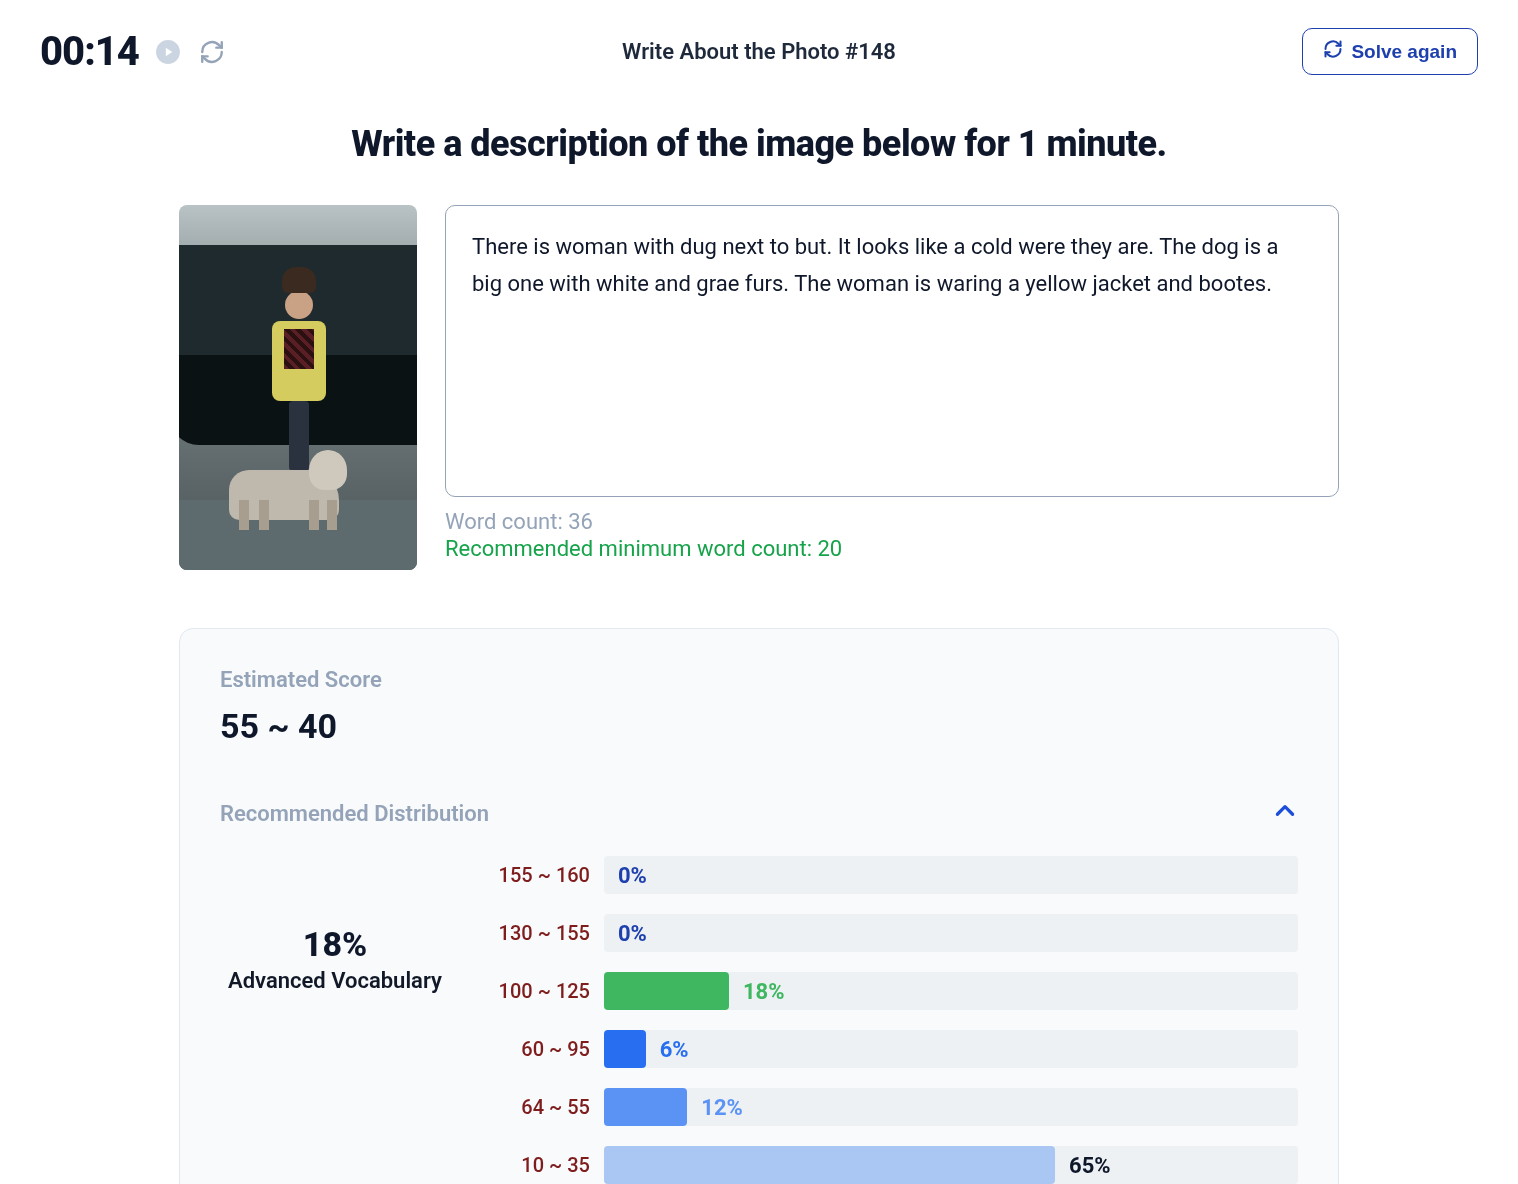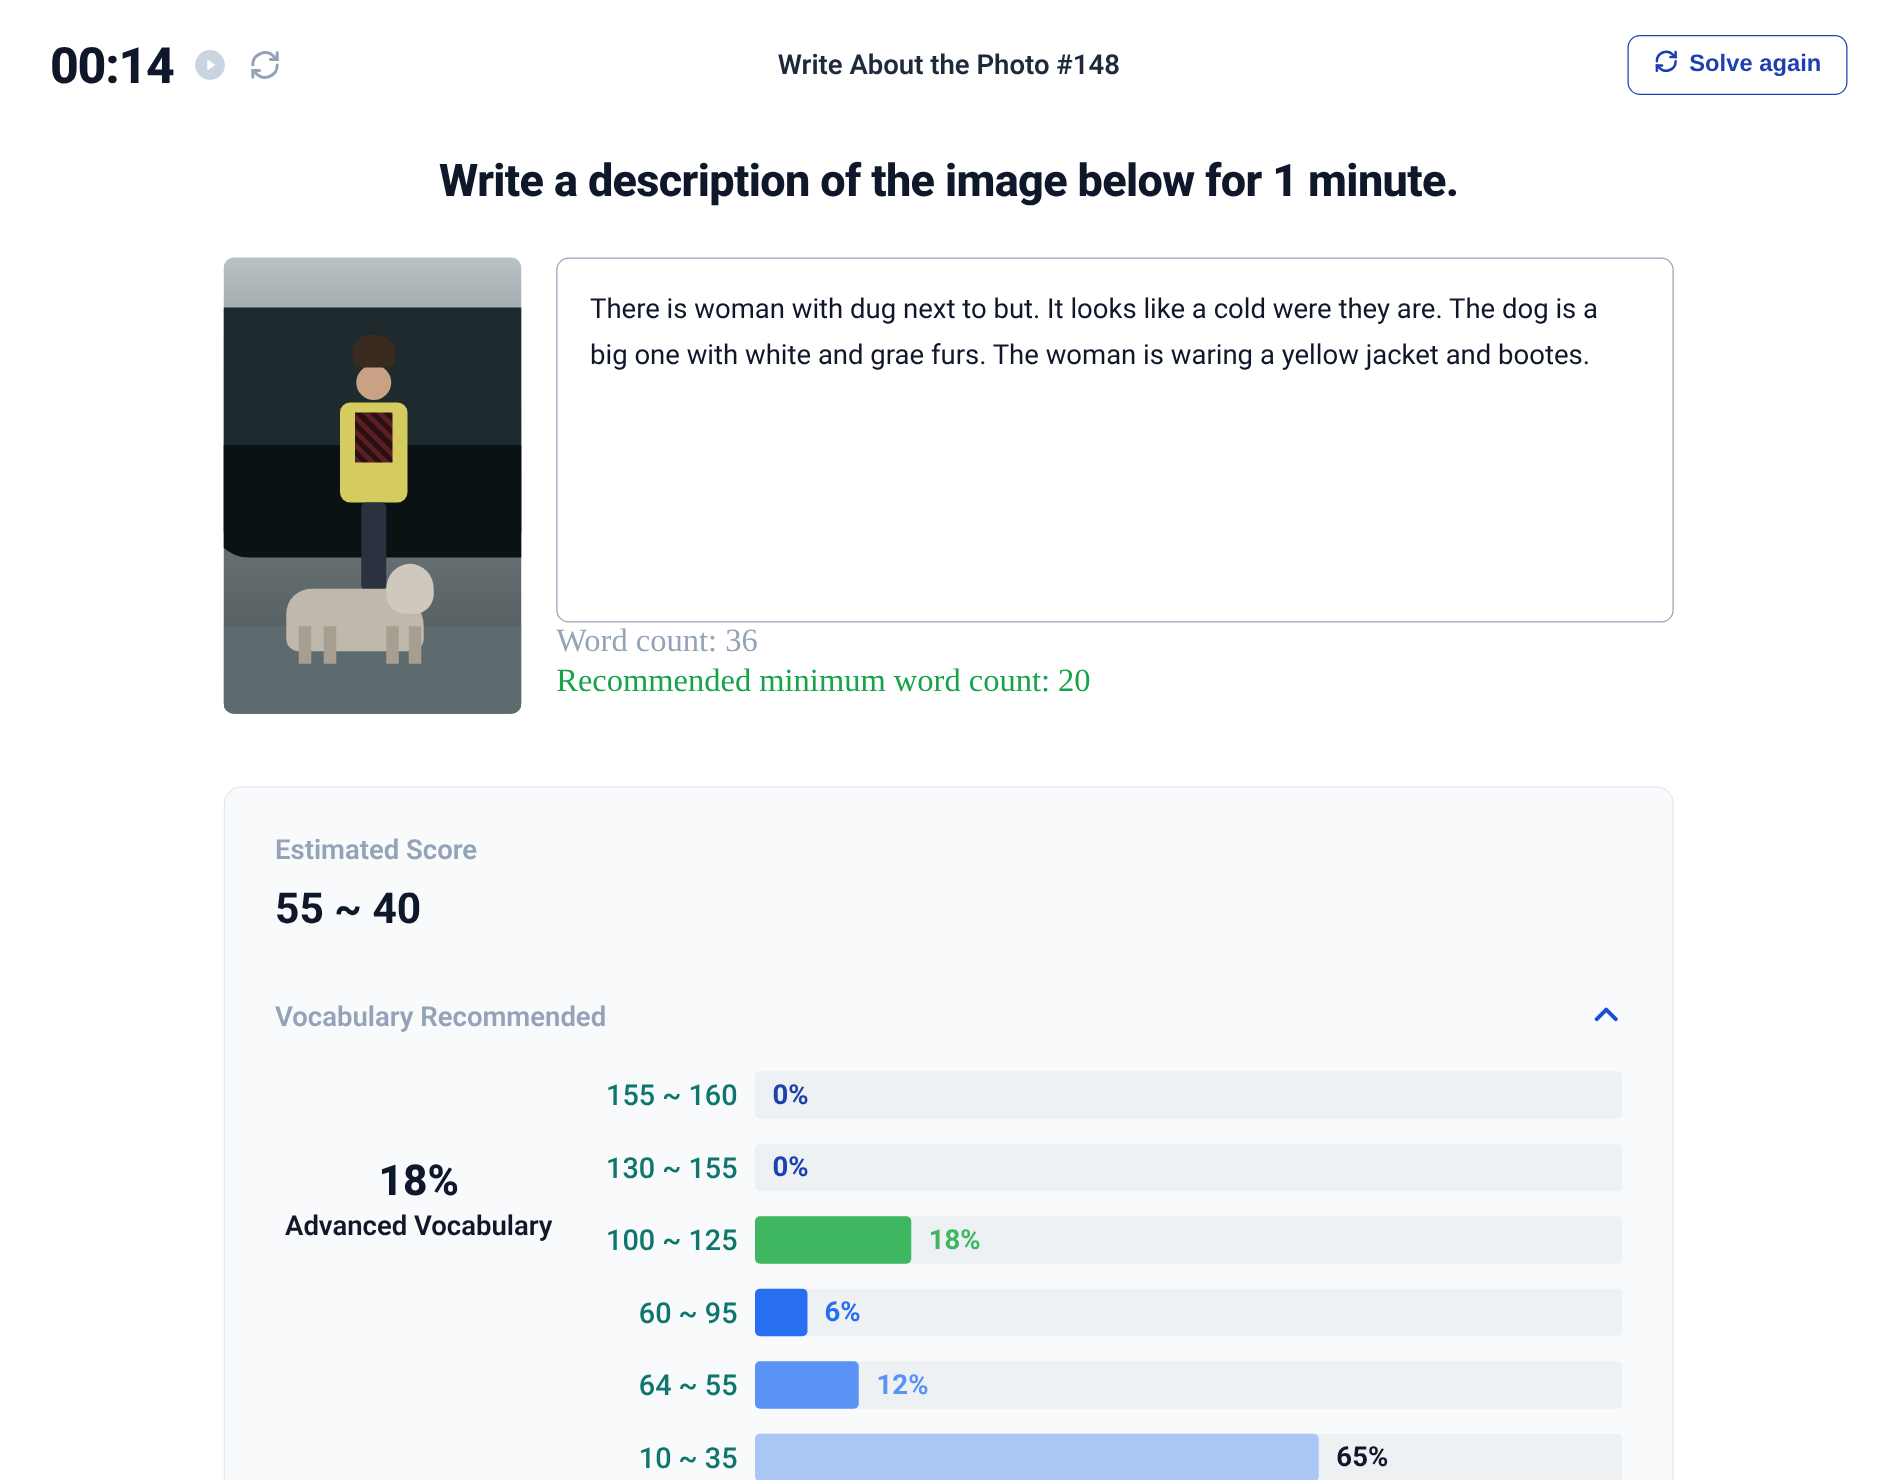--- a/index.html
+++ b/index.html
@@ -104,21 +104,21 @@
   .answer-col { flex: 1; }
   .answer-box {
     border: 1.5px solid #94a3b8;
     border-radius: 10px;
     padding: 22px 26px;
     min-height: 292px;
     font-size: 22px;
     line-height: 1.7;
     color: #0f172a;
   }
-  .counts { margin-top: 0; font-size: 26px; font-family: Liberation Serif, serif; }
+  .counts { margin-top: 12px; font-size: 22px; }
   .word-count { color: #94a3b8; }
   .rec-count { color: #16a34a; margin-top: 2px; }
 
   .score-panel {
     margin-top: 58px;
     border: 1px solid #e2e8f0;
     border-radius: 14px;
     background: #f8fafc;
     padding: 38px 40px 0 40px;
   }
@@ -145,21 +145,21 @@
   .vocab-sub { font-size:22px; font-weight:600; color:#111827; margin-top:4px;}
 
   .bars { flex:1; }
   .bar-row {
     display:grid;
     grid-template-columns: 120px 1fr;
     align-items:center;
     gap: 14px;
     margin-bottom: 20px;
   }
-  .bar-label { text-align:right; font-size:23px; color:#0f766e; font-weight:500;}
+  .bar-label { text-align:right; font-size:20px; color:#7f1d1d; font-weight:500;}
   .bar-track {
     height: 38px;
     background:#eef1f4;
     border-radius:4px;
     display:flex;
     align-items:center;
     position:relative;
   }
   .bar-fill {
     height:100%;
@@ -237,21 +237,21 @@
         <div class="rec-count">Recommended minimum word count: 20</div>
       </div>
     </div>
   </div>
 
   <div class="score-panel">
     <div class="est-label">Estimated Score</div>
     <div class="est-value">55 ~ 40</div>
 
     <div class="vocab-header">
-      <div class="vocab-title">Vocabulary Recommended</div>
+      <div class="vocab-title">Recommended Distribution</div>
       <div class="chevron">
         <svg viewBox="0 0 24 24" fill="none" stroke="currentColor" stroke-width="3" stroke-linecap="round" stroke-linejoin="round">
             <polyline points="5 15 12 8 19 15"></polyline>
           </svg>
       </div>
     </div>
 
     <div class="vocab-body">
       <div class="vocab-summary">
         <div class="vocab-pct">18%</div>

